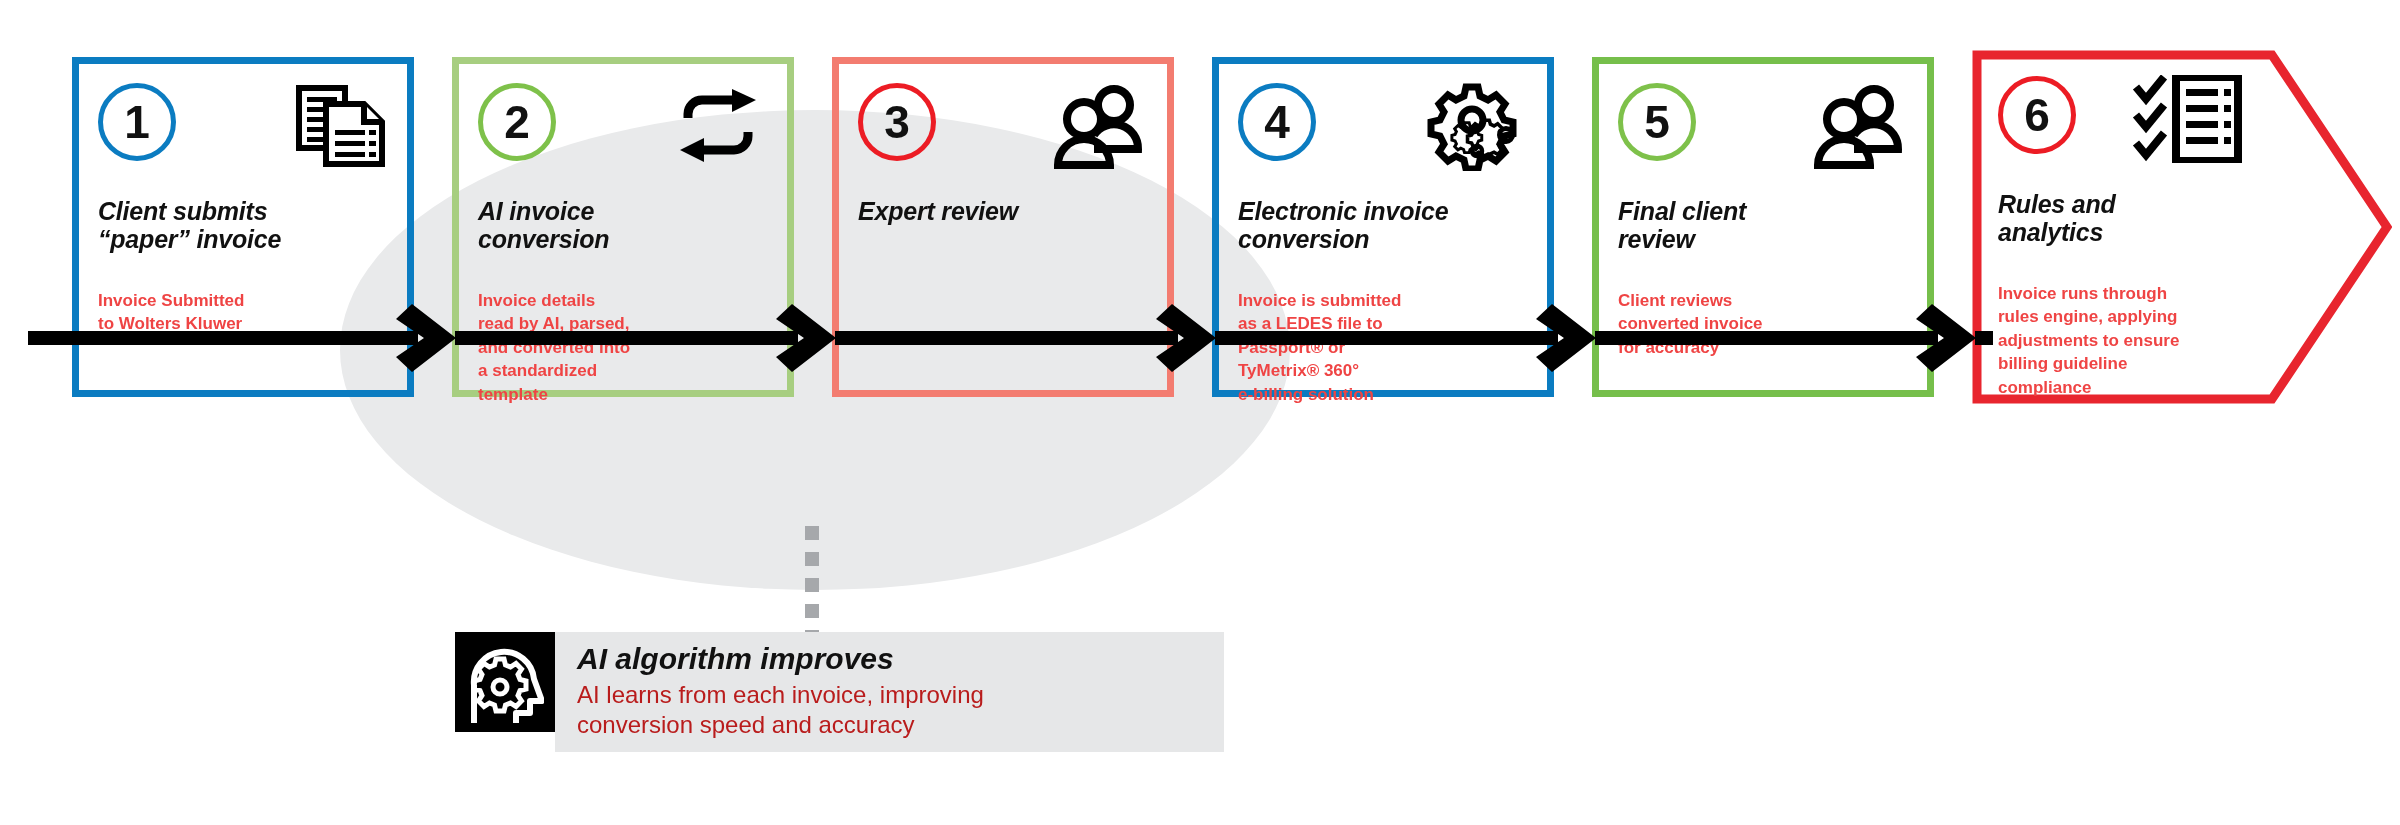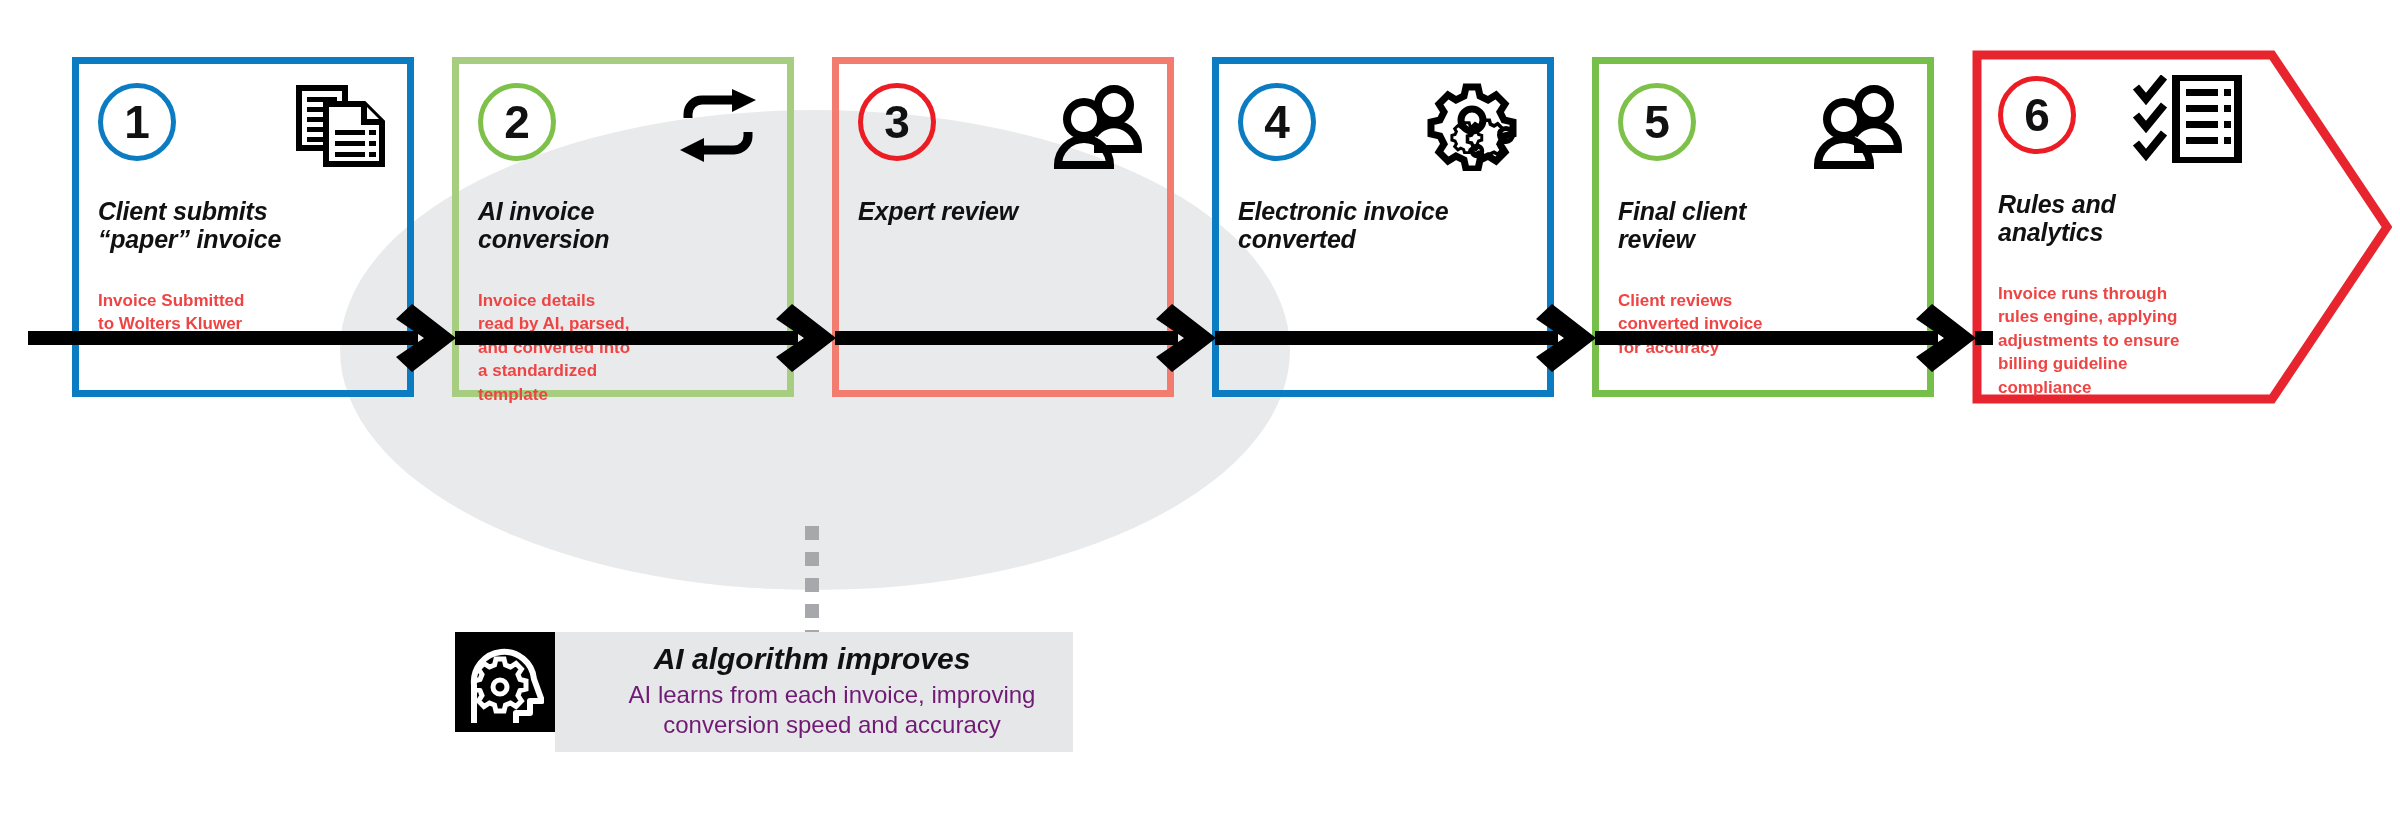--- a/index.html
+++ b/index.html
@@ -108,21 +108,21 @@
   .callout-text {
     background: #e6e7e8;
     padding: 10px 26px 12px 22px;
     display: flex; flex-direction: column; justify-content: center;
   }
   .callout-title {
     font-size: 30px; font-weight: bold; font-style: italic; color: #111;
     line-height: 1.16; margin-bottom: 3px;
   }
   .callout-sub {
-    font-size: 24px; color: #701a75; line-height: 1.25; white-space: pre-line; margin-left: 40px;
+    font-size: 24px; color: #b91c1c; line-height: 1.25; white-space: pre-line;
   }
 </style>
 </head>
 <body>
 
 <div id="stage">
 
   <div class="bg-ellipse"></div>
 
   <div class="dotted" style="left:805px; top:526px; height:110px;"></div>
@@ -232,21 +232,26 @@
               <circle cx="84" cy="54" r="6.5"></circle>
             </g>
             <g fill="none" stroke="#000" stroke-width="4.5">
               <path d="M48 60 h7 l1.4 4.8 4.3 2 4.3-2.6 4.9 4.9 -2.6 4.3 2 4.3 4.8 1.4 v7 l-4.8 1.4 -2 4.3 2.6 4.3 -4.9 4.9 -4.3-2.6 -4.3 2 -1.4 4.8 h-7 l-1.4-4.8 -4.3-2 -4.3 2.6 -4.9-4.9 2.6-4.3 -2-4.3 -4.8-1.4 v-7 l4.8-1.4 2-4.3 -2.6-4.3 4.9-4.9 4.3 2.6 4.3-2 Z" transform="translate(-5,-11) scale(0.66) translate(24,20)"></path>
               <circle cx="55" cy="70" r="5"></circle>
             </g>
           </svg>
         </div>
       </div>
       <div class="panel-title">Electronic invoice
-converted</div>
+conversion</div>
+      <div class="panel-body">Invoice is submitted
+as a LEDES file to
+Passport® or
+TyMetrix® 360°
+e-billing solution</div>
     </div>
   </div>
 
   <div class="panel" style="left:1592px; top:57px; width:342px; height:340px;">
     <div class="frame" style="border-color:#76bf4b;"></div>
     <div class="inner">
       <div class="badge-row">
         <div class="num-circle" style="border-color:#7ec14a;">
           <span>5</span>
         </div>
@@ -332,20 +337,20 @@
       <svg width="78" height="86" viewBox="0 0 78 86" aria-hidden="true">
         <path d="M8 46 a30 30 0 0 1 60 -6 l8 22 h-12 v12 h-14 v10" fill="none" stroke="#fff" stroke-width="6" stroke-linejoin="round" stroke-linecap="butt"></path>
         <path d="M8 46 v38" fill="none" stroke="#fff" stroke-width="6"></path>
         <path d="M50 84 v-10" fill="none" stroke="#fff" stroke-width="6"></path>
         <g fill="none" stroke="#fff" stroke-width="5">
           <path d="M30 20 h8 l1.5 6 5 2 5.5-3.5 5.5 5.5 -3.5 5.5 2 5 6 1.5 v8 l-6 1.5 -2 5 3.5 5.5 -5.5 5.5 -5.5-3.5 -5 2 -1.5 6 h-8 l-1.5-6 -5-2 -5.5 3.5 -5.5-5.5 3.5-5.5 -2-5 -6-1.5 v-8 l6-1.5 2-5 -3.5-5.5 5.5-5.5 5.5 3.5 5-2 Z"></path>
           <circle cx="34" cy="48" r="7"></circle>
         </g>
       </svg>
     </div>
-    <div class="callout-text" style="width:518px;text-align:center;">
+    <div class="callout-text" style="width:669px;">
       <div class="callout-title">AI algorithm improves</div>
       <div class="callout-sub">AI learns from each invoice, improving
 conversion speed and accuracy</div>
     </div>
   </div>
 
 </div>
 
 </body></html>

